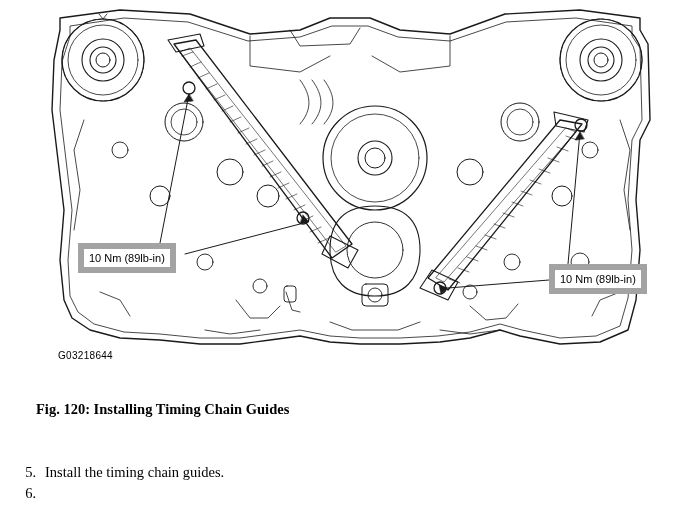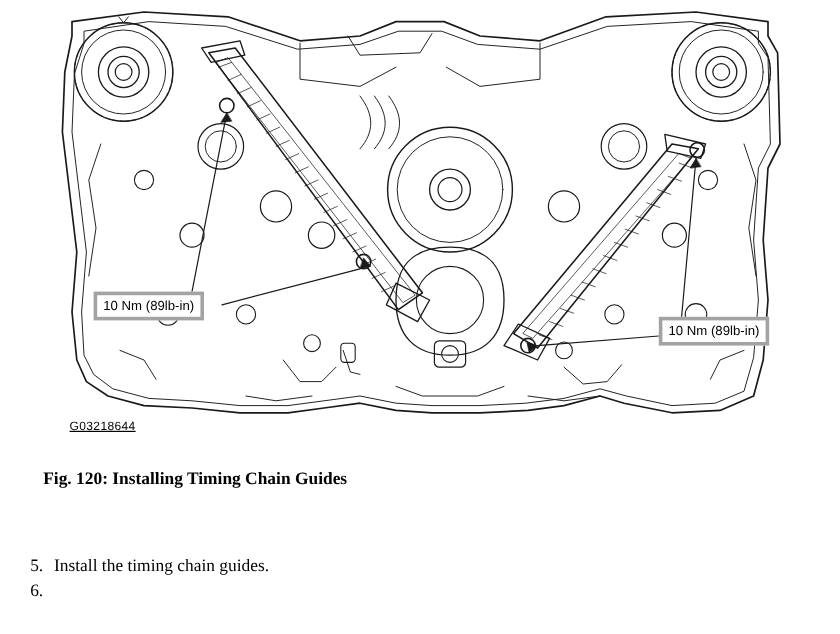--- a/index.html
+++ b/index.html
@@ -27,21 +27,21 @@
     width: 700px;
     height: 395px;
   }
   .figure-svg {
     position: absolute;
     left: 0;
     top: 0;
   }
   .callout {
     position: absolute;
-    border: 3px solid #a3a3a3;
+    border: 6px solid #a3a3a3;
     background: #ffffff;
     font-family: "Liberation Sans", sans-serif;
     font-size: 11px;
     line-height: 12px;
     padding: 3px 5px 3px 5px;
     white-space: nowrap;
     color: #000;
   }
   .callout-left {
     left: 78px;
@@ -52,26 +52,25 @@
     top: 264px;
   }
   .fig-id {
     position: absolute;
     left: 58px;
     top: 350px;
     font-family: "Liberation Sans", sans-serif;
     font-size: 10px;
     letter-spacing: 0.3px;
     color: #000;
-    text-decoration: underline;
   }
   .caption {
     position: absolute;
     left: 36px;
-    top: 390px;
+    top: 400px;
     width: 640px;
     font-family: "Liberation Serif", serif;
     font-weight: bold;
     font-size: 14.5px;
     line-height: 18px;
     color: #000;
   }
   .caption div {
     white-space: nowrap;
   }

